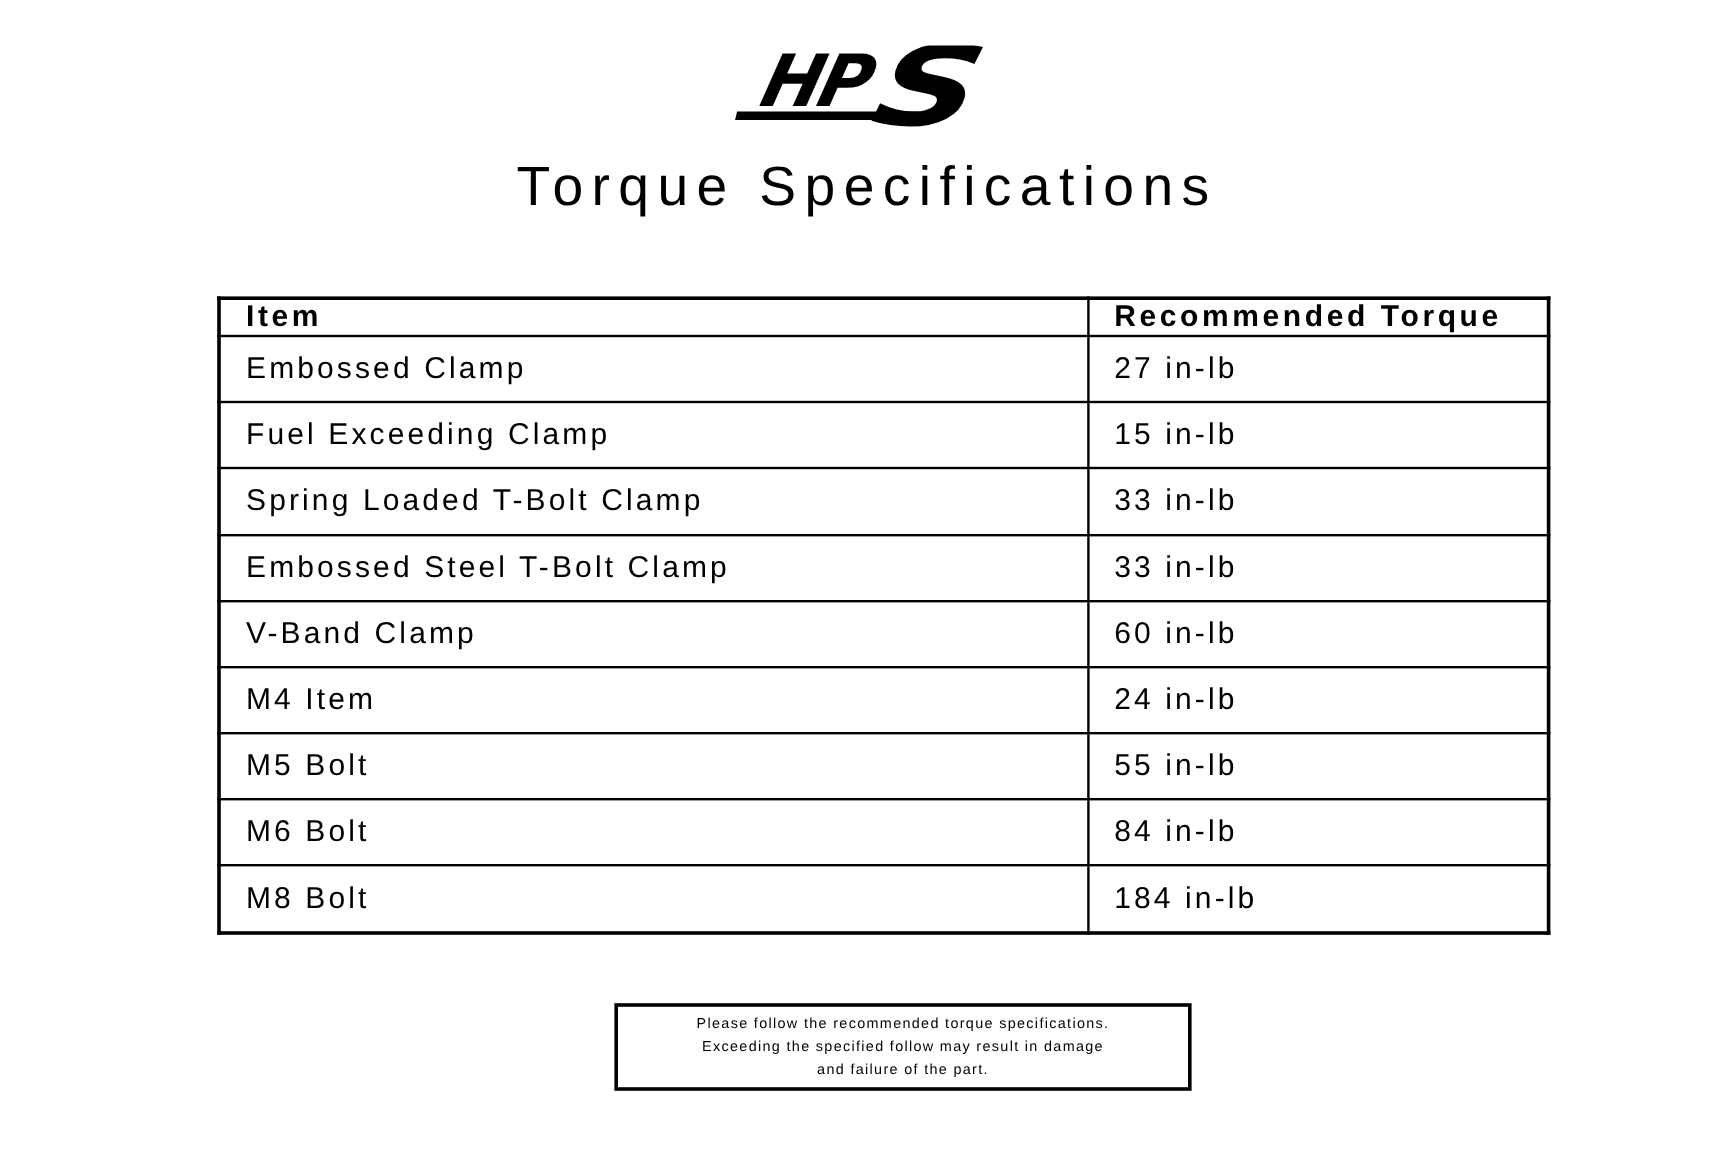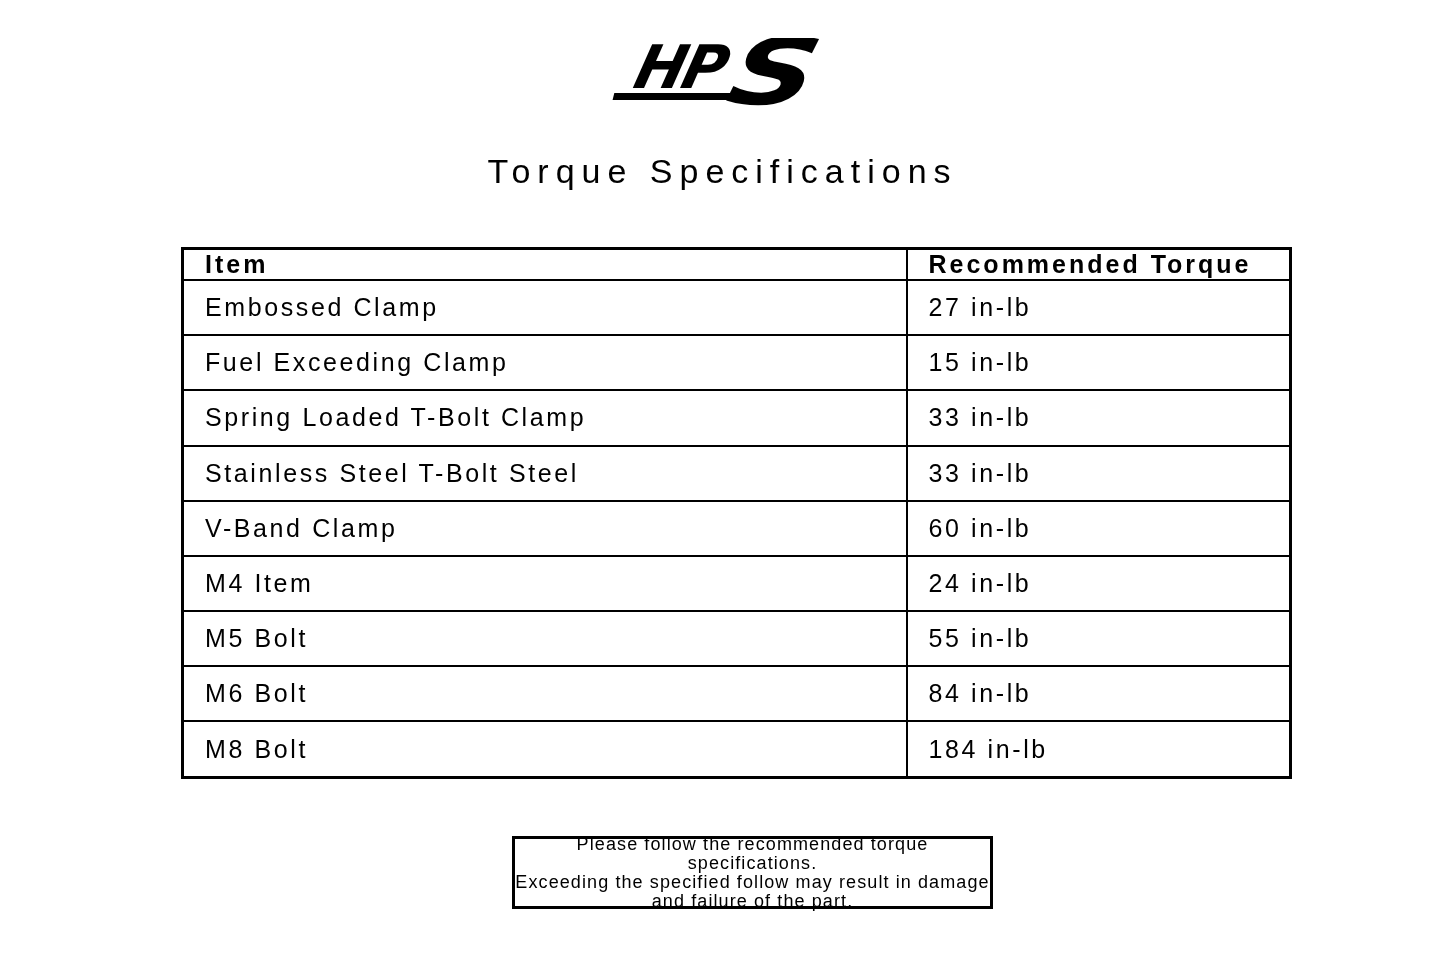--- a/index.html
+++ b/index.html
@@ -16,24 +16,24 @@
   .logo {
     position: absolute;
     left: 600px; top: 38px;
     width: 260px; height: 78px;
   }
   .logo svg { display: block; }
 
   
   .title {
     position: absolute;
-    top: 144px; left: 0;
+    top: 128px; left: 0;
     width: 1445px;
     text-align: center;
-    font-size: 34px;
+    font-size: 46px;
     line-height: 54px;
     letter-spacing: 7px;
     font-weight: 400;
     color: #000000;
   }
 
   
   table.spec-table {
     position: absolute;
     left: 181px; top: 247px;
@@ -65,21 +65,21 @@
     left: 512px; top: 836px;
     width: 481px; height: 73px;
     border: 3px solid #000000;
     display: flex;
     flex-direction: column;
     justify-content: center;
     align-items: center;
     text-align: center;
   }
   .note-line {
-    font-size: 18px;
+    font-size: 12px;
     line-height: 19px;
     letter-spacing: 1.1px;
     color: #000000;
   }
 </style>
 </head>
 <body>
 
 <div class="logo">
   <svg width="260" height="78" viewBox="0 0 260 78">
@@ -111,21 +111,21 @@
     </tr>
     <tr>
       <td>Fuel Exceeding Clamp</td>
       <td>15 in-lb</td>
     </tr>
     <tr>
       <td>Spring Loaded T-Bolt Clamp</td>
       <td>33 in-lb</td>
     </tr>
     <tr>
-      <td>Stainless Steel T-Bolt Steel</td>
+      <td>Embossed Steel T-Bolt Clamp</td>
       <td>33 in-lb</td>
     </tr>
     <tr>
       <td>V-Band Clamp</td>
       <td>60 in-lb</td>
     </tr>
     <tr>
       <td>M4 Item</td>
       <td>24 in-lb</td>
     </tr>

